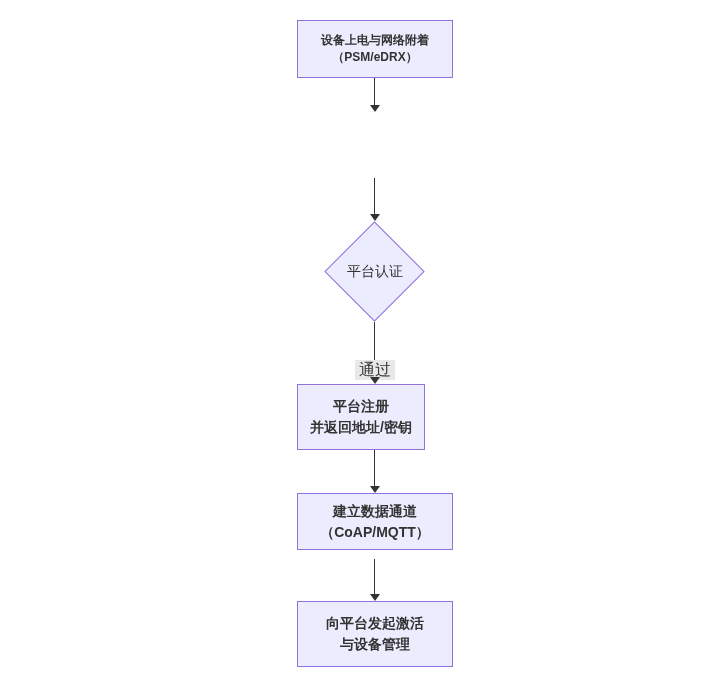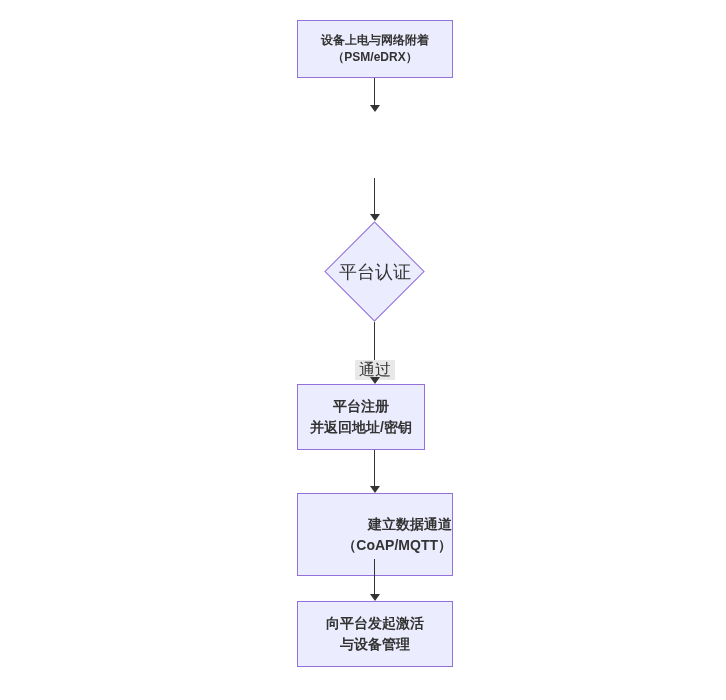--- a/index.html
+++ b/index.html
@@ -60,21 +60,21 @@
     border: 1px solid #9370DB;
     box-sizing: border-box;
     transform: rotate(45deg);
   }
   .diamond-label {
     position: absolute;
     left: 0; top: 0; right: 0; bottom: 0;
     display: flex;
     align-items: center;
     justify-content: center;
-    font-size: 18px;
+    font-size: 14px;
     white-space: nowrap;
   }
   .edge-label {
     position: absolute;
     left: 375px;
     top: 360px;
     transform: translateX(-50%);
     background: #e8e8e8;
     padding: 1px 4px;
     font-size: 16px;
@@ -109,21 +109,21 @@
   <div class="arrowhead" style="top:377px;"></div>
 
   <div class="node" style="left:297px; top:384px; width:128px; height:66px;">
     <span class="line">平台注册</span>
     <span class="line">并返回地址/密钥</span>
   </div>
 
   <div class="edge-line" style="top:450px; height:36px;"></div>
   <div class="arrowhead" style="top:486px;"></div>
 
-  <div class="node" style="left:297px; top:493px; width:156px; height:83px;align-items:flex-end;">
+  <div class="node" style="left:297px; top:493px; width:156px; height:57px;">
     <span class="line">建立数据通道</span>
     <span class="line">（CoAP/MQTT）</span>
   </div>
 
   <div class="edge-line" style="top:559px; height:35px;"></div>
   <div class="arrowhead" style="top:594px;"></div>
 
   <div class="node" style="left:297px; top:601px; width:156px; height:66px;">
     <span class="line">向平台发起激活</span>
     <span class="line">与设备管理</span>

